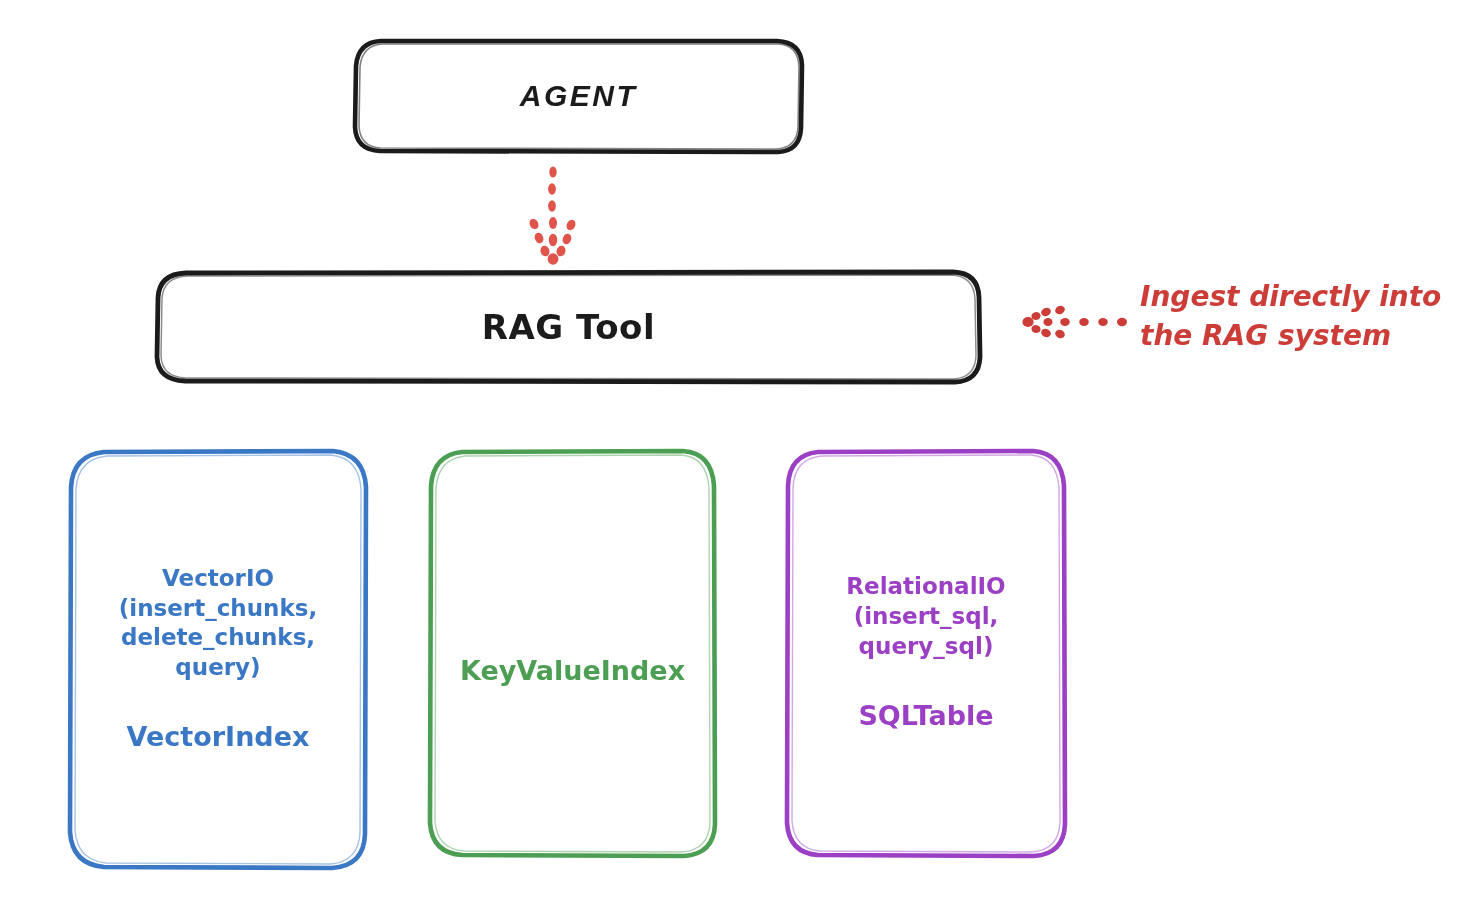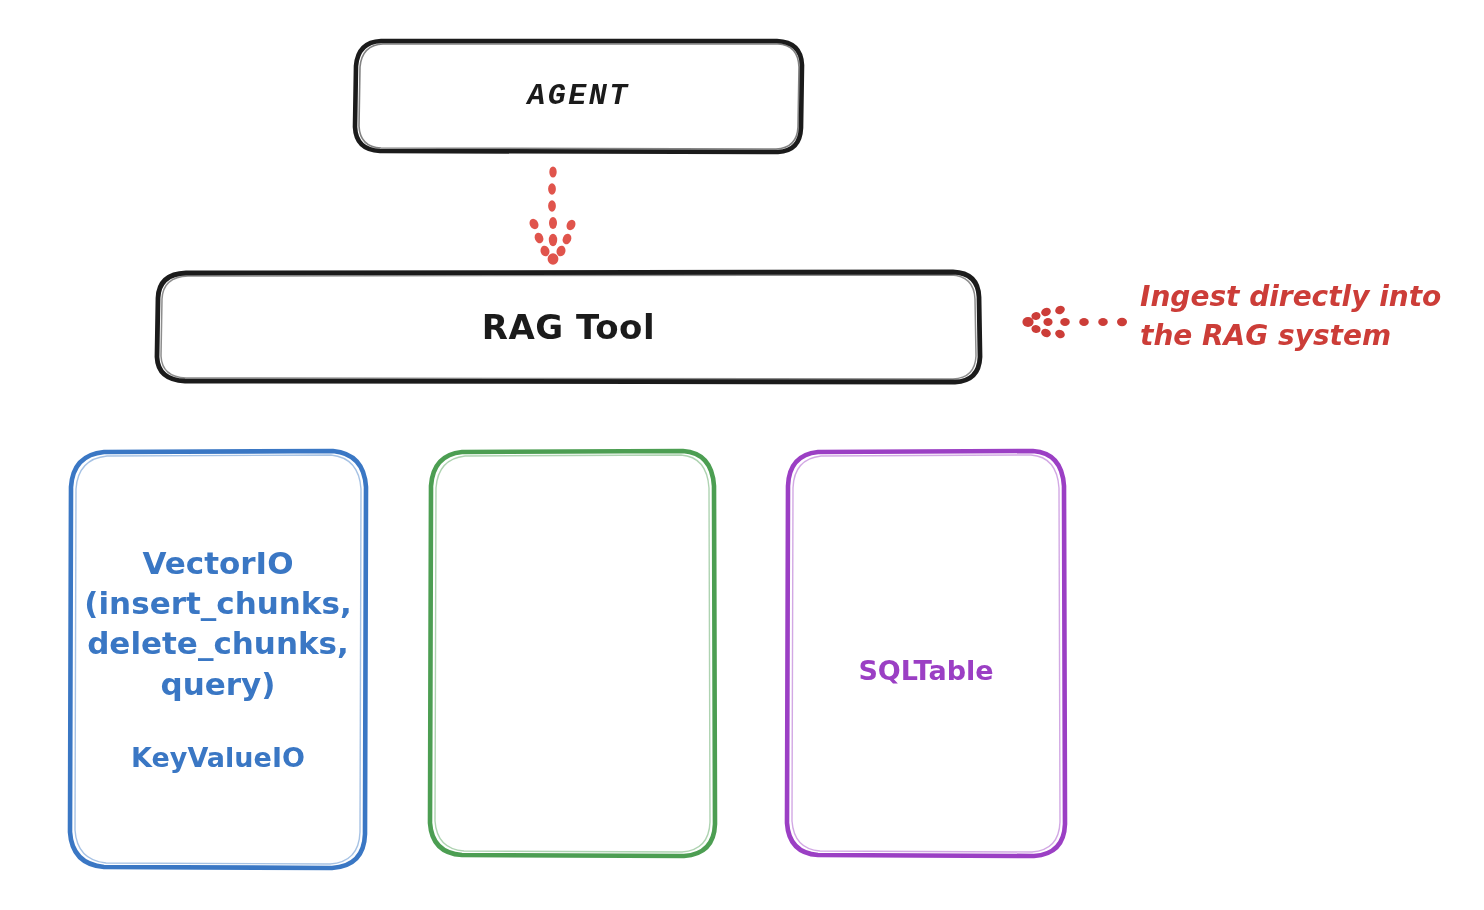--- a/index.html
+++ b/index.html
@@ -30,42 +30,42 @@
     justify-content: center;
     text-align: center;
     pointer-events: none;
     white-space: pre-line;
   }
   
   #agent-box {
     left: 355px; top: 40px; width: 447px; height: 112px;
   }
   #agent-text {
-    font-family: Liberation Mono, monospace;
+    font-family: Liberation Sans, sans-serif;
     font-style: italic;
     font-weight: 700;
     font-size: 30px;
     letter-spacing: 2.5px;
     color: #1b1b1b;
   }
   #ragtool-box {
     left: 157px; top: 272px; width: 823px; height: 110px;
   }
   #ragtool-text {
     font-family: "DejaVu Sans", sans-serif;
     font-weight: 600;
     font-size: 34px;
     letter-spacing: 0.5px;
     color: #1b1b1b;
   }
   
   .leaf-text {
     font-family: "DejaVu Sans", sans-serif;
     font-weight: 600;
-    font-size: 31px;
+    font-size: 23px;
     line-height: 1.30;
   }
   .leaf-index {
     font-family: "DejaVu Sans", sans-serif;
     font-weight: 600;
     font-size: 27px;
     line-height: 1.30;
     margin-top: 36px;
   }
   #vector-box   { left: 70px;  top: 450px; width: 296px; height: 418px; }
@@ -171,24 +171,28 @@
 
 <div class="node-label" id="ragtool-box">
   <span id="ragtool-text">RAG Tool</span>
 </div>
 
 <div class="node-label" id="vector-box">
   <span class="leaf-text">VectorIO
 (insert_chunks,
 delete_chunks,
 query)</span>
-  <span class="leaf-index">KeyValueIO</span>
+  <span class="leaf-index">VectorIndex</span>
 </div>
 
 <div class="node-label" id="keyvalue-box">
+  <span class="leaf-index">KeyValueIndex</span>
 </div>
 
 <div class="node-label" id="relational-box">
+  <span class="leaf-text">RelationalIO
+(insert_sql,
+query_sql)</span>
   <span class="leaf-index">SQLTable</span>
 </div>
 
 <div id="ingest-note">Ingest directly into
 the RAG system</div>
 
 </body></html>

